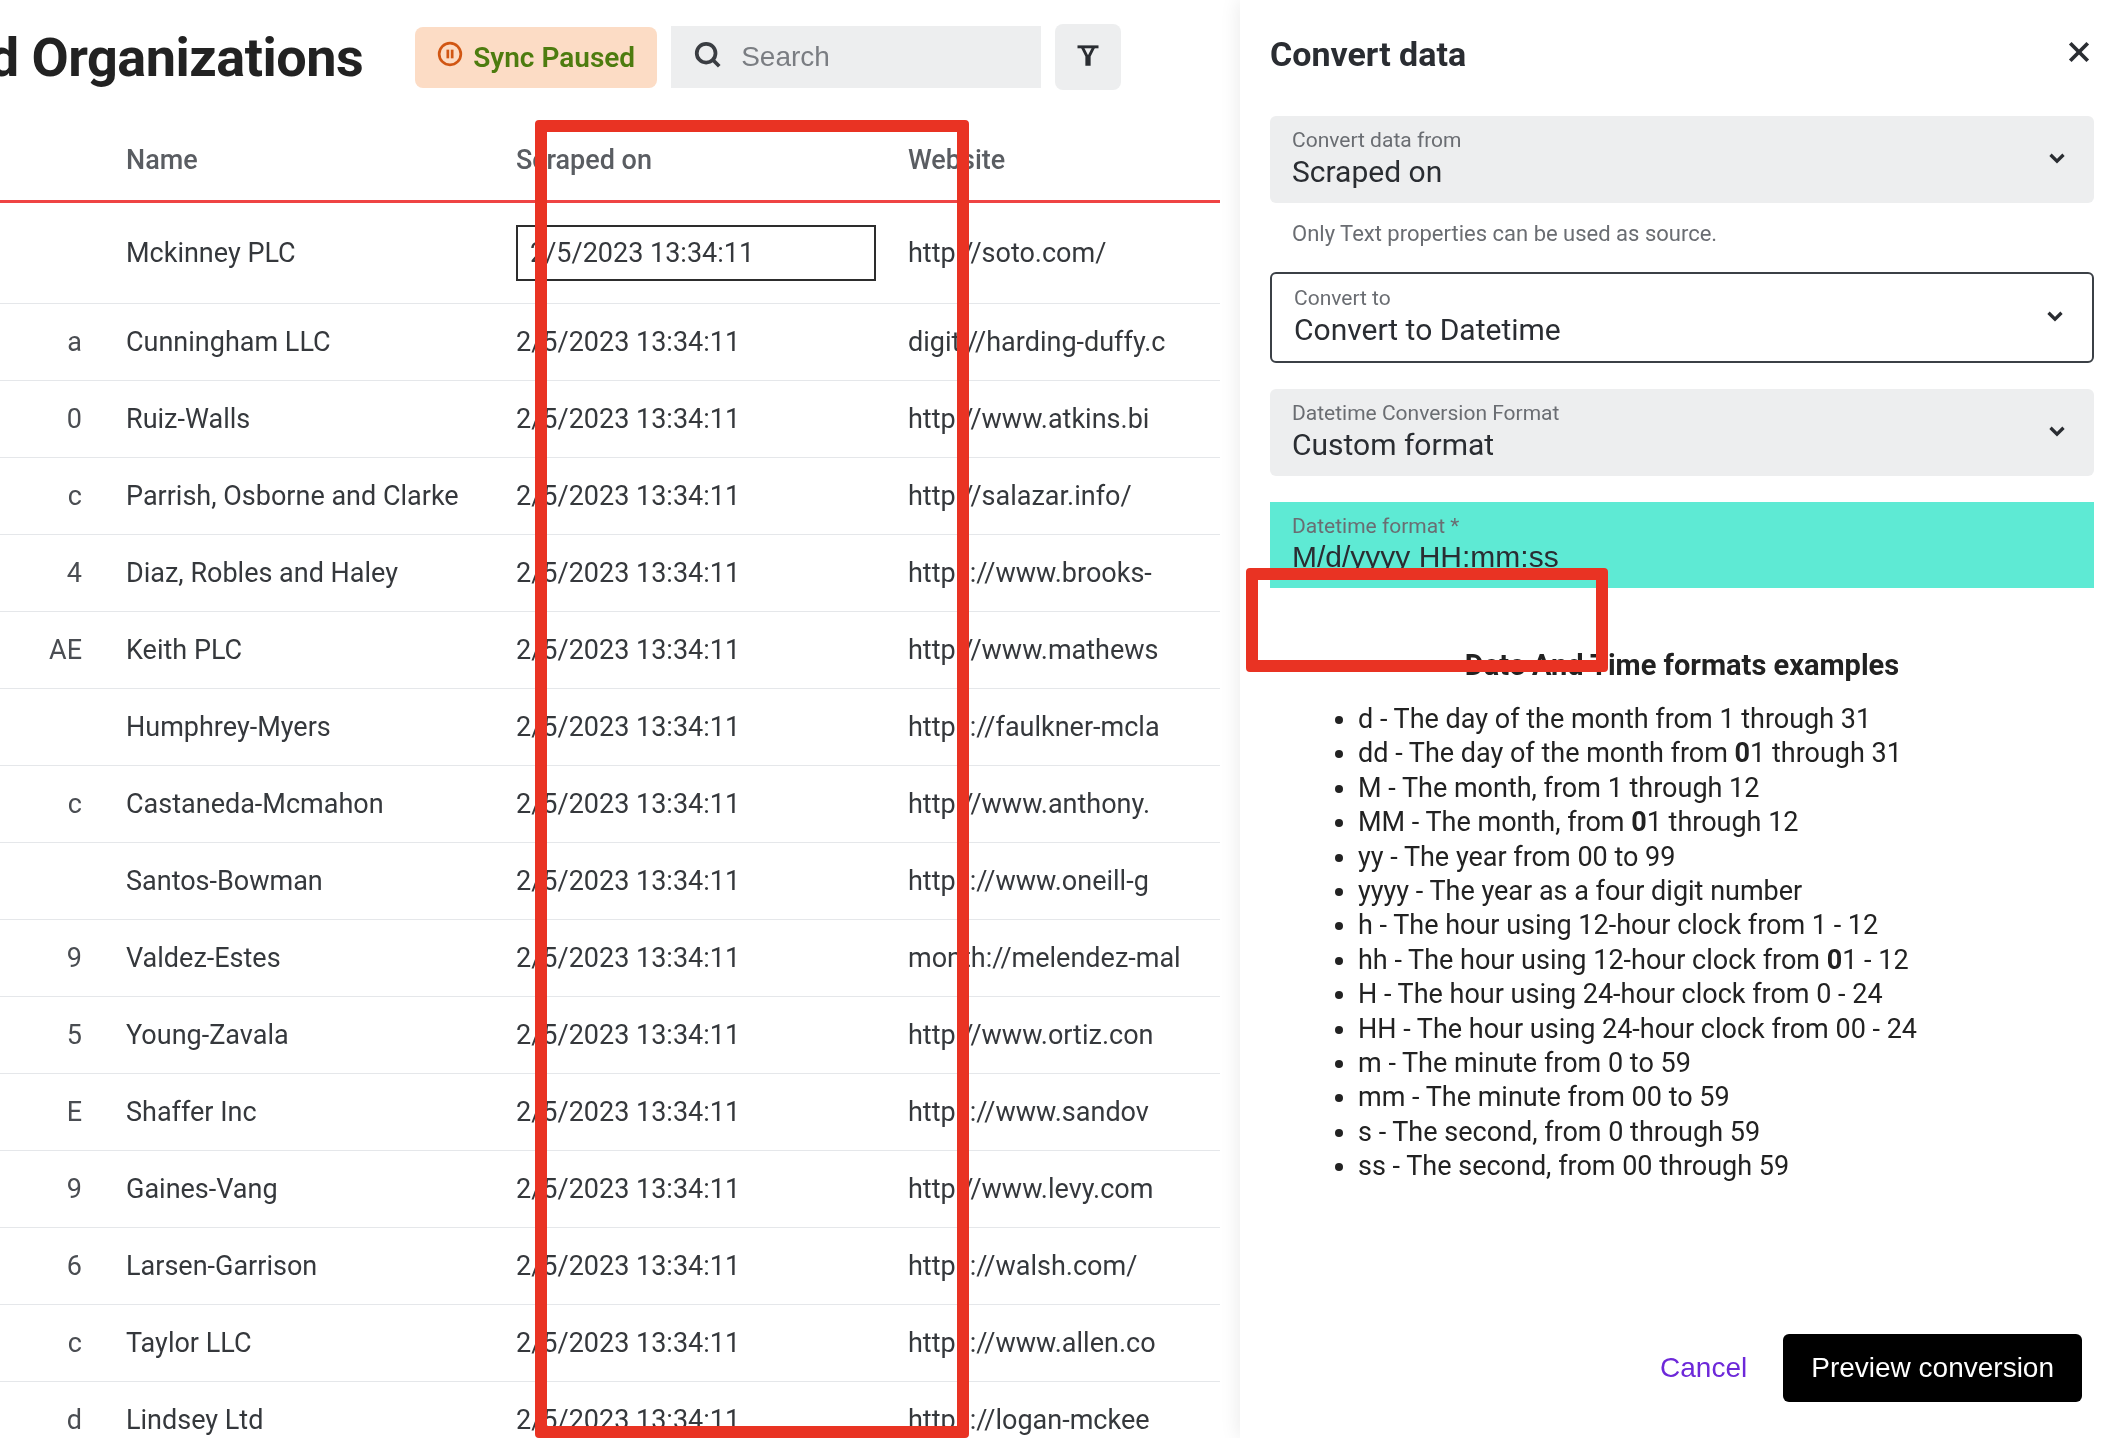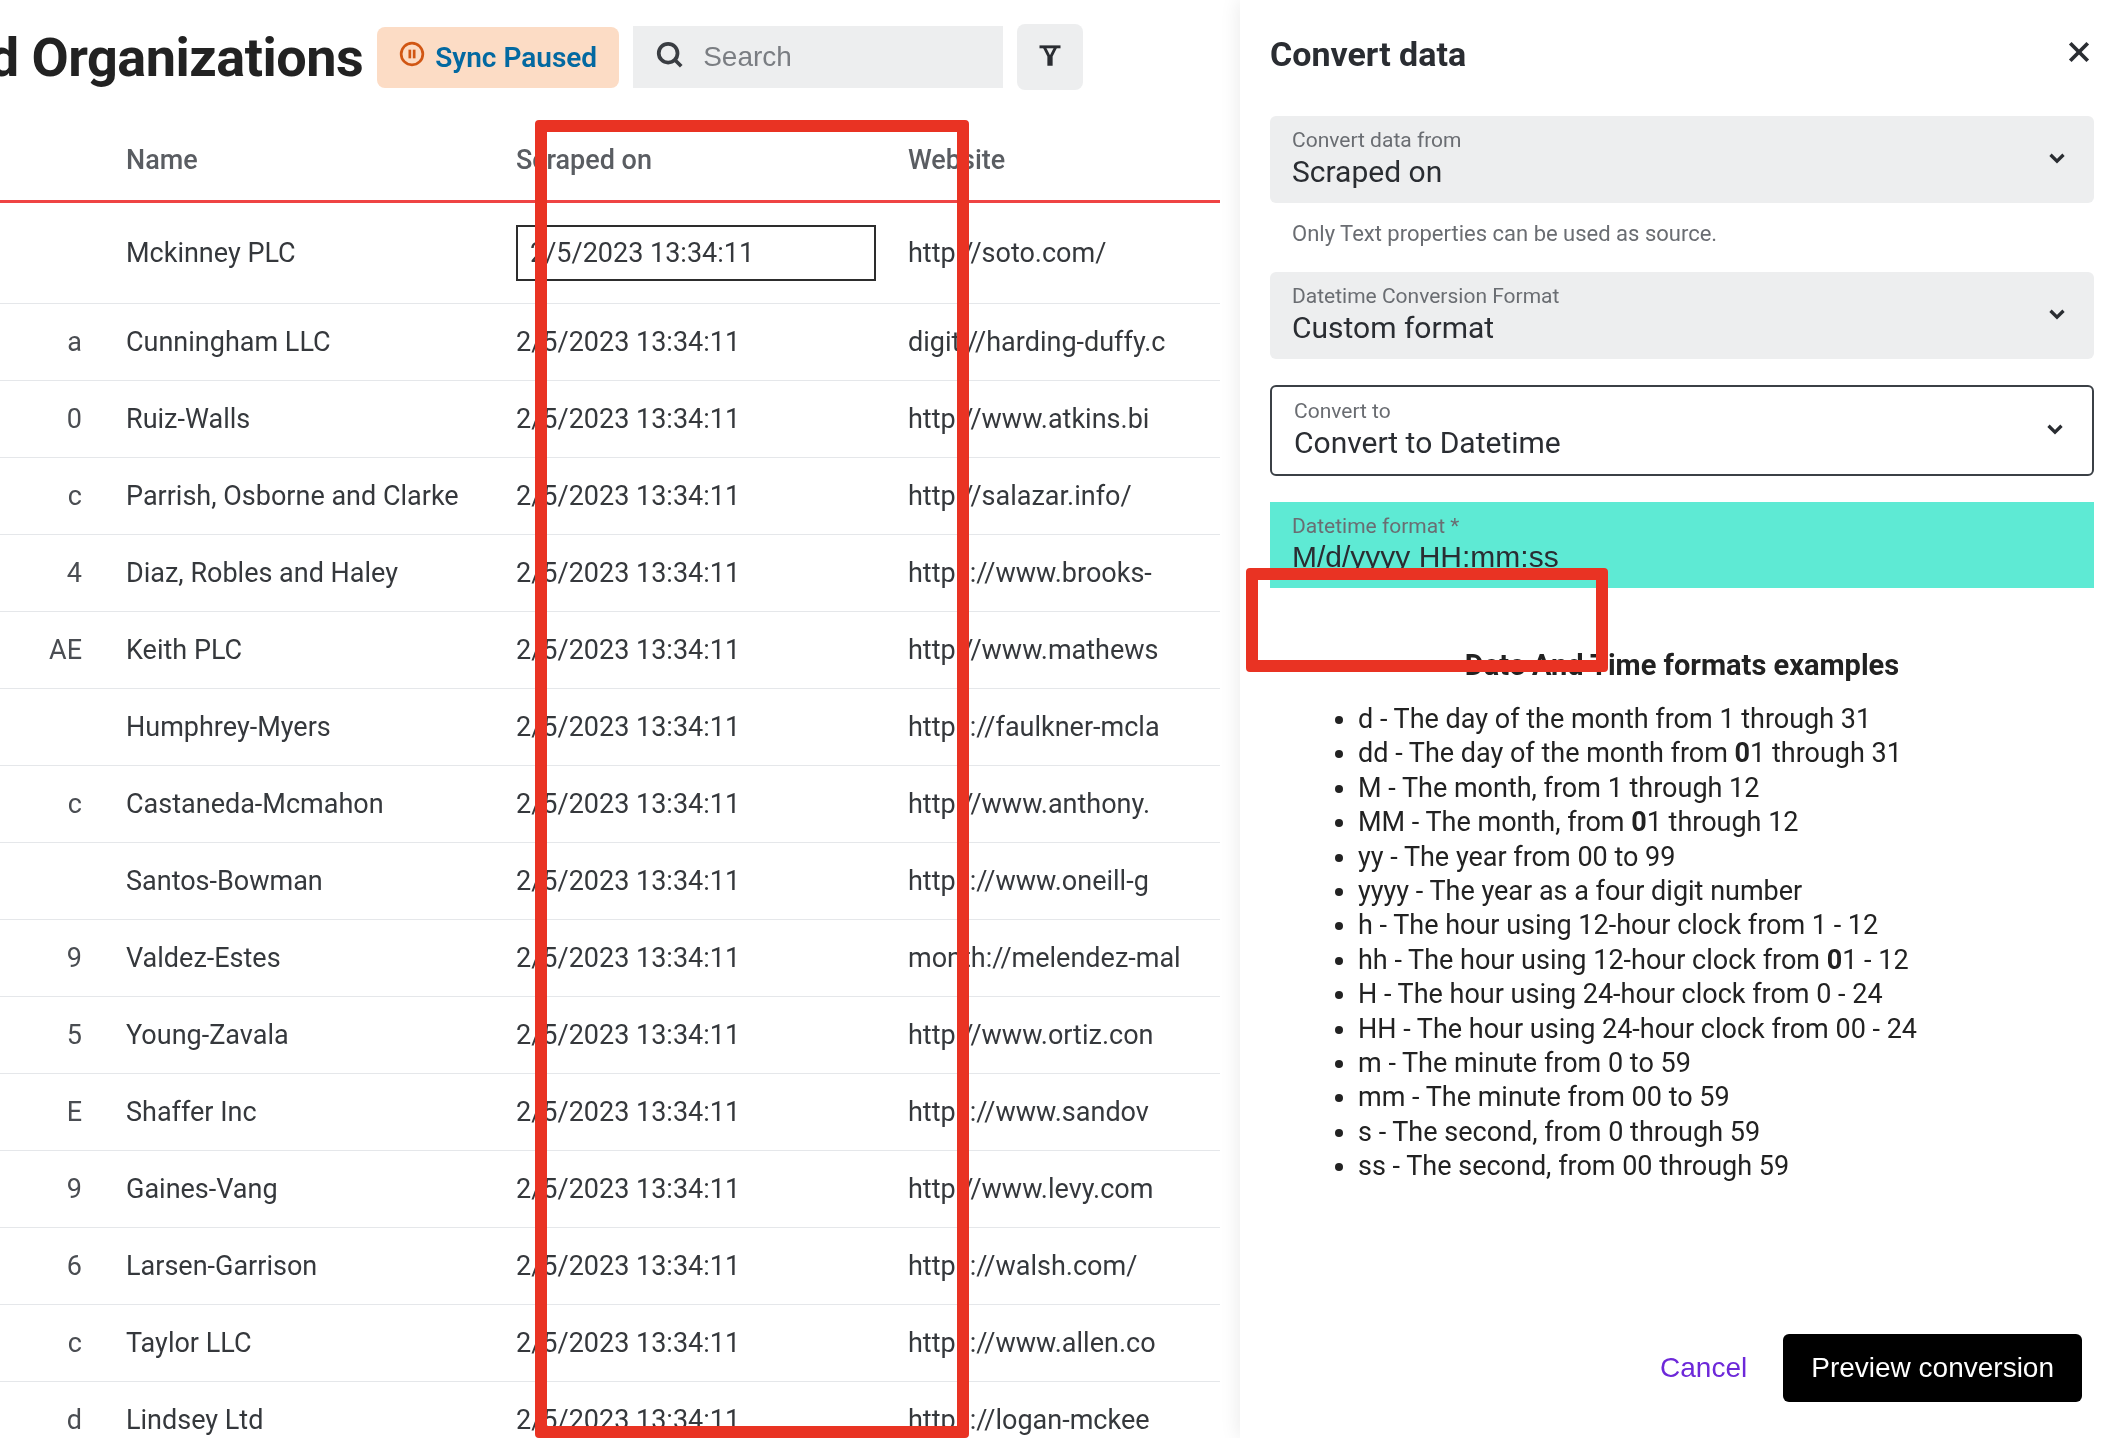--- a/index.html
+++ b/index.html
@@ -32,25 +32,26 @@
       font-weight: 700;
       letter-spacing: -0.5px;
       margin-left: -40px;
     }
 
     .badge {
       display: inline-flex;
       align-items: center;
       gap: 10px;
       background: #fcdcc5;
-      color: #0369a1;
+      color: #4d7c0f;
       padding: 14px 22px;
       border-radius: 8px;
       font-size: 28px;
       font-weight: 600;
+      margin-left: 38px;
     }
     .badge svg { width: 26px; height: 26px; fill: none; stroke: #d15613; stroke-width: 2.5; }
 
     .search-box {
       display: flex;
       align-items: center;
       background: #edeeef;
       border-radius: 0;
       padding: 14px 22px;
       width: 370px;
@@ -416,33 +417,33 @@
     <div class="select-label">Convert data from</div>
     <div class="select-value">Scraped on</div>
     <div class="select-chevron">
       <svg viewBox="0 0 24 24">
           <polyline points="6,9 12,15 18,9"></polyline>
         </svg>
     </div>
   </div>
   <div class="field-hint">Only Text properties can be used as source.</div>
 
-  <div class="select-field gap">
-    <div class="select-label">Datetime Conversion Format</div>
-    <div class="select-value">Custom format</div>
+  <div class="select-field outlined gap">
+    <div class="select-label">Convert to</div>
+    <div class="select-value">Convert to Datetime</div>
     <div class="select-chevron">
       <svg viewBox="0 0 24 24">
           <polyline points="6,9 12,15 18,9"></polyline>
         </svg>
     </div>
   </div>
 
-  <div class="select-field outlined gap">
-    <div class="select-label">Convert to</div>
-    <div class="select-value">Convert to Datetime</div>
+  <div class="select-field gap">
+    <div class="select-label">Datetime Conversion Format</div>
+    <div class="select-value">Custom format</div>
     <div class="select-chevron">
       <svg viewBox="0 0 24 24">
           <polyline points="6,9 12,15 18,9"></polyline>
         </svg>
     </div>
   </div>
 
   <div class="input-field">
     <div class="input-label">Datetime format *</div>
     <input class="input-value" type="text" value="M/d/yyyy HH:mm:ss" style="">

